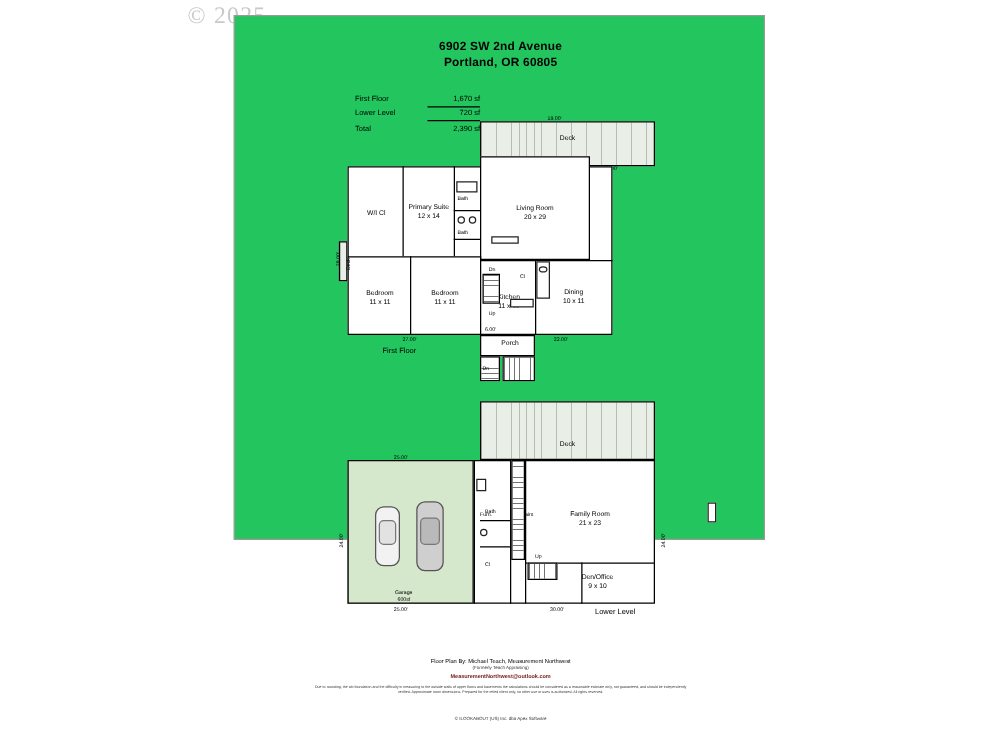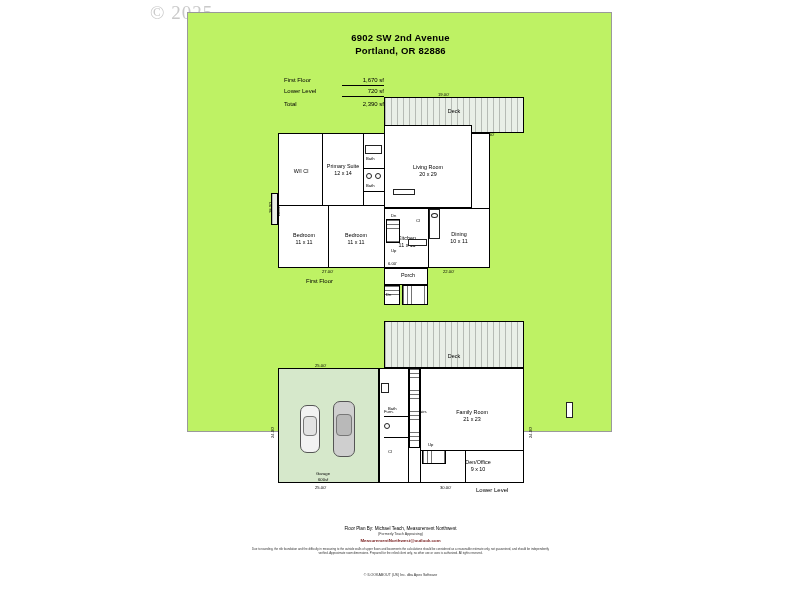--- a/index.html
+++ b/index.html
@@ -21,21 +21,21 @@
     height: 600px;
     background: #ffffff;
   }
   
   .doc-frame {
     position: absolute;
     left: 187px; top: 12px;
     width: 425px;
     height: 420px;
     border: 1px solid #9a9a9a;
-    background: #bef264;
+    background: #22c55e;
     box-sizing: border-box;
   }
   .watermark {
     position: absolute;
     left: 150px; top: 2px;
     font-family: "Liberation Serif", serif;
     font-size: 19px;
     color: #c9c9c9;
     letter-spacing: 1px;
   }
@@ -207,21 +207,21 @@
 <body>
 
 <div id="page">
 
   <div class="watermark">© 2025</div>
 
   <div class="doc-frame">
 
     <div class="title-block">
       <div class="title-line">6902 SW 2nd Avenue</div>
-      <div class="title-line">Portland, OR 82886</div>
+      <div class="title-line">Portland, OR 60805</div>
     </div>
 
     <div class="area-table">
       <div class="area-row">
         <div class="area-label">First Floor</div>
         <div class="area-value underline">1,670 sf</div>
       </div>
       <div class="area-row">
         <div class="area-label">Lower Level</div>
         <div class="area-value underline">720 sf</div>

